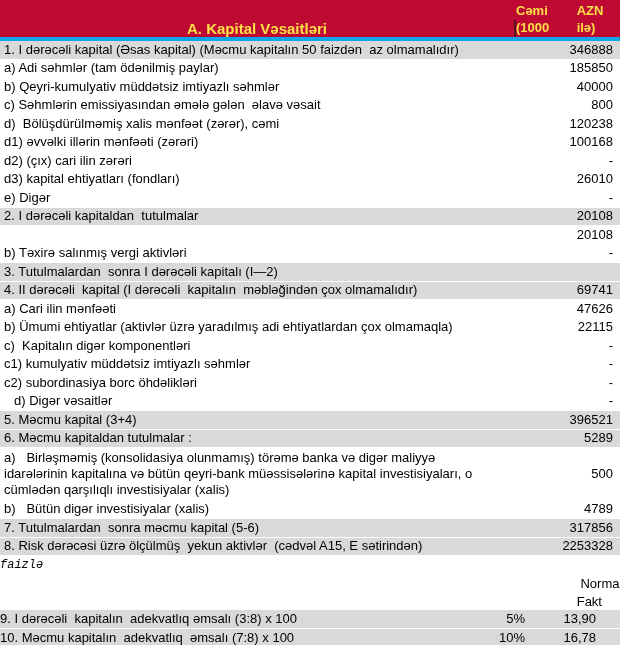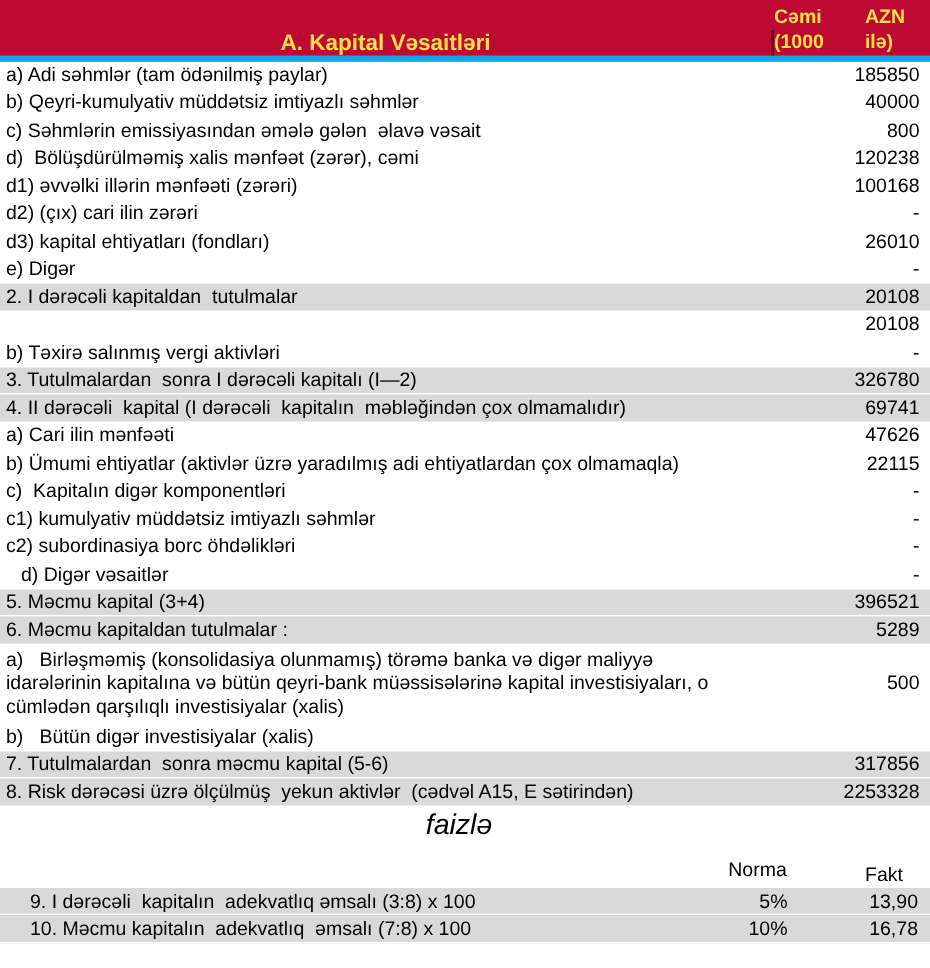--- a/index.html
+++ b/index.html
@@ -45,72 +45,77 @@
   .row.shaded { background: var(--shaded-bg, #D9D9D9); }
   .row-label { flex: 1; padding-left: 4px; white-space: pre-wrap; }
   .row.indent .row-label { padding-left: 14px; }
   .row-value { width: 110px; margin-left: auto; text-align: right; padding-right: 7px; white-space: nowrap; }
   .row.wrap { align-items: center; }
   .row.wrap .row-label { flex: none; width: 482px; padding-top: 2px; padding-bottom: 2px; }
 
   
   .note-row {
     height: 19px;
-    font-family: Liberation Sans, sans-serif;
+    font-family: Liberation Mono, monospace;
     font-style: italic;
-    font-size: 19px;
-    text-align: center;
+    font-size: 12px;
+    text-align: left;
     padding-right: 8px;
     padding-top: 2px;
   }
 
   
   .pct-header {
     display: flex; align-items: flex-end;
     height: 35px;
     font-size: 13px;
     padding-bottom: 2px;
+    flex-direction: column;
   }
   .pct-header .spacer { flex: 1; }
   .pct-norma-hdr-cell { width: 95px; display: flex; }
   .pct-norma-hdr {
     margin-left: auto;
     width: 40px;
     text-align: center;
     word-break: break-all;
     line-height: 1.45;
   }
   .pct-fakt-hdr { width: 95px; text-align: right; padding-right: 18px; }
 
   
   .pct-row {
     display: flex; align-items: center;
     height: 18.5px;
     font-size: 13px;
     border-bottom: 1px solid #ffffff;
     background: var(--shaded-bg, #D9D9D9);
   }
-  .pct-row .pct-label { flex: 1; padding-left: 20px; white-space: pre-wrap; }
+  .pct-row .pct-label { flex: 1; padding-left: 0; white-space: pre-wrap; }
   .pct-row .pct-norma { width: 95px; text-align: right; }
-  .pct-row .pct-fakt  { width: 95px; text-align: right; padding-right: 8px; }
+  .pct-row .pct-fakt  { width: 95px; text-align: right; padding-right: 24px; }
 </style>
 </head>
 <body>
 
 <div class="table">
 
   <div class="header">
     <div class="header-title-cell">A. Kapital Vəsaitləri</div>
     <div class="header-amount-cell">
       <span>Cəmi (1000</span>
       <span>AZN ilə)</span>
     </div>
   </div>
 
   <div id="rows-container">
+      <div class="row shaded">
+    <div class="row-label">1. I dərəcəli kapital (Əsas kapital) (Məcmu kapitalın 50 faizdən  az olmamalıdır)</div>
+    <div class="row-value">346888</div>
+  </div>
       <div class="row">
     <div class="row-label">a) Adi səhmlər (tam ödənilmiş paylar)</div>
     <div class="row-value">185850</div>
   </div>
       <div class="row">
     <div class="row-label">b) Qeyri-kumulyativ müddətsiz imtiyazlı səhmlər</div>
     <div class="row-value">40000</div>
   </div>
       <div class="row">
     <div class="row-label">c) Səhmlərin emissiyasından əmələ gələn  əlavə vəsait</div>
@@ -142,21 +147,20 @@
   </div>
       <div class="row">
     <div class="row-value">20108</div>
   </div>
       <div class="row">
     <div class="row-label">b) Təxirə salınmış vergi aktivləri</div>
     <div class="row-value">-</div>
   </div>
       <div class="row shaded">
     <div class="row-label">3. Tutulmalardan  sonra I dərəcəli kapitalı (I—2)</div>
-    <div class="row-value">326780</div>
   </div>
       <div class="row shaded">
     <div class="row-label">4. II dərəcəli  kapital (I dərəcəli  kapitalın  məbləğindən çox olmamalıdır)</div>
     <div class="row-value">69741</div>
   </div>
       <div class="row">
     <div class="row-label">a) Cari ilin mənfəəti</div>
     <div class="row-value">47626</div>
   </div>
       <div class="row">
@@ -186,20 +190,21 @@
       <div class="row shaded">
     <div class="row-label">6. Məcmu kapitaldan tutulmalar :</div>
     <div class="row-value">5289</div>
   </div>
       <div class="row wrap">
     <div class="row-label">a)   Birləşməmiş (konsolidasiya olunmamış) törəmə banka və digər maliyyə idarələrinin kapitalına və bütün qeyri-bank müəssisələrinə kapital investisiyaları, o cümlədən qarşılıqlı investisiyalar (xalis)</div>
     <div class="row-value">500</div>
   </div>
       <div class="row">
     <div class="row-label">b)   Bütün digər investisiyalar (xalis)</div>
+    <div class="row-value">4789</div>
   </div>
       <div class="row shaded">
     <div class="row-label">7. Tutulmalardan  sonra məcmu kapital (5-6)</div>
     <div class="row-value">317856</div>
   </div>
       <div class="row shaded">
     <div class="row-label">8. Risk dərəcəsi üzrə ölçülmüş  yekun aktivlər  (cədvəl A15, E sətirindən)</div>
     <div class="row-value">2253328</div>
   </div>
     </div>

